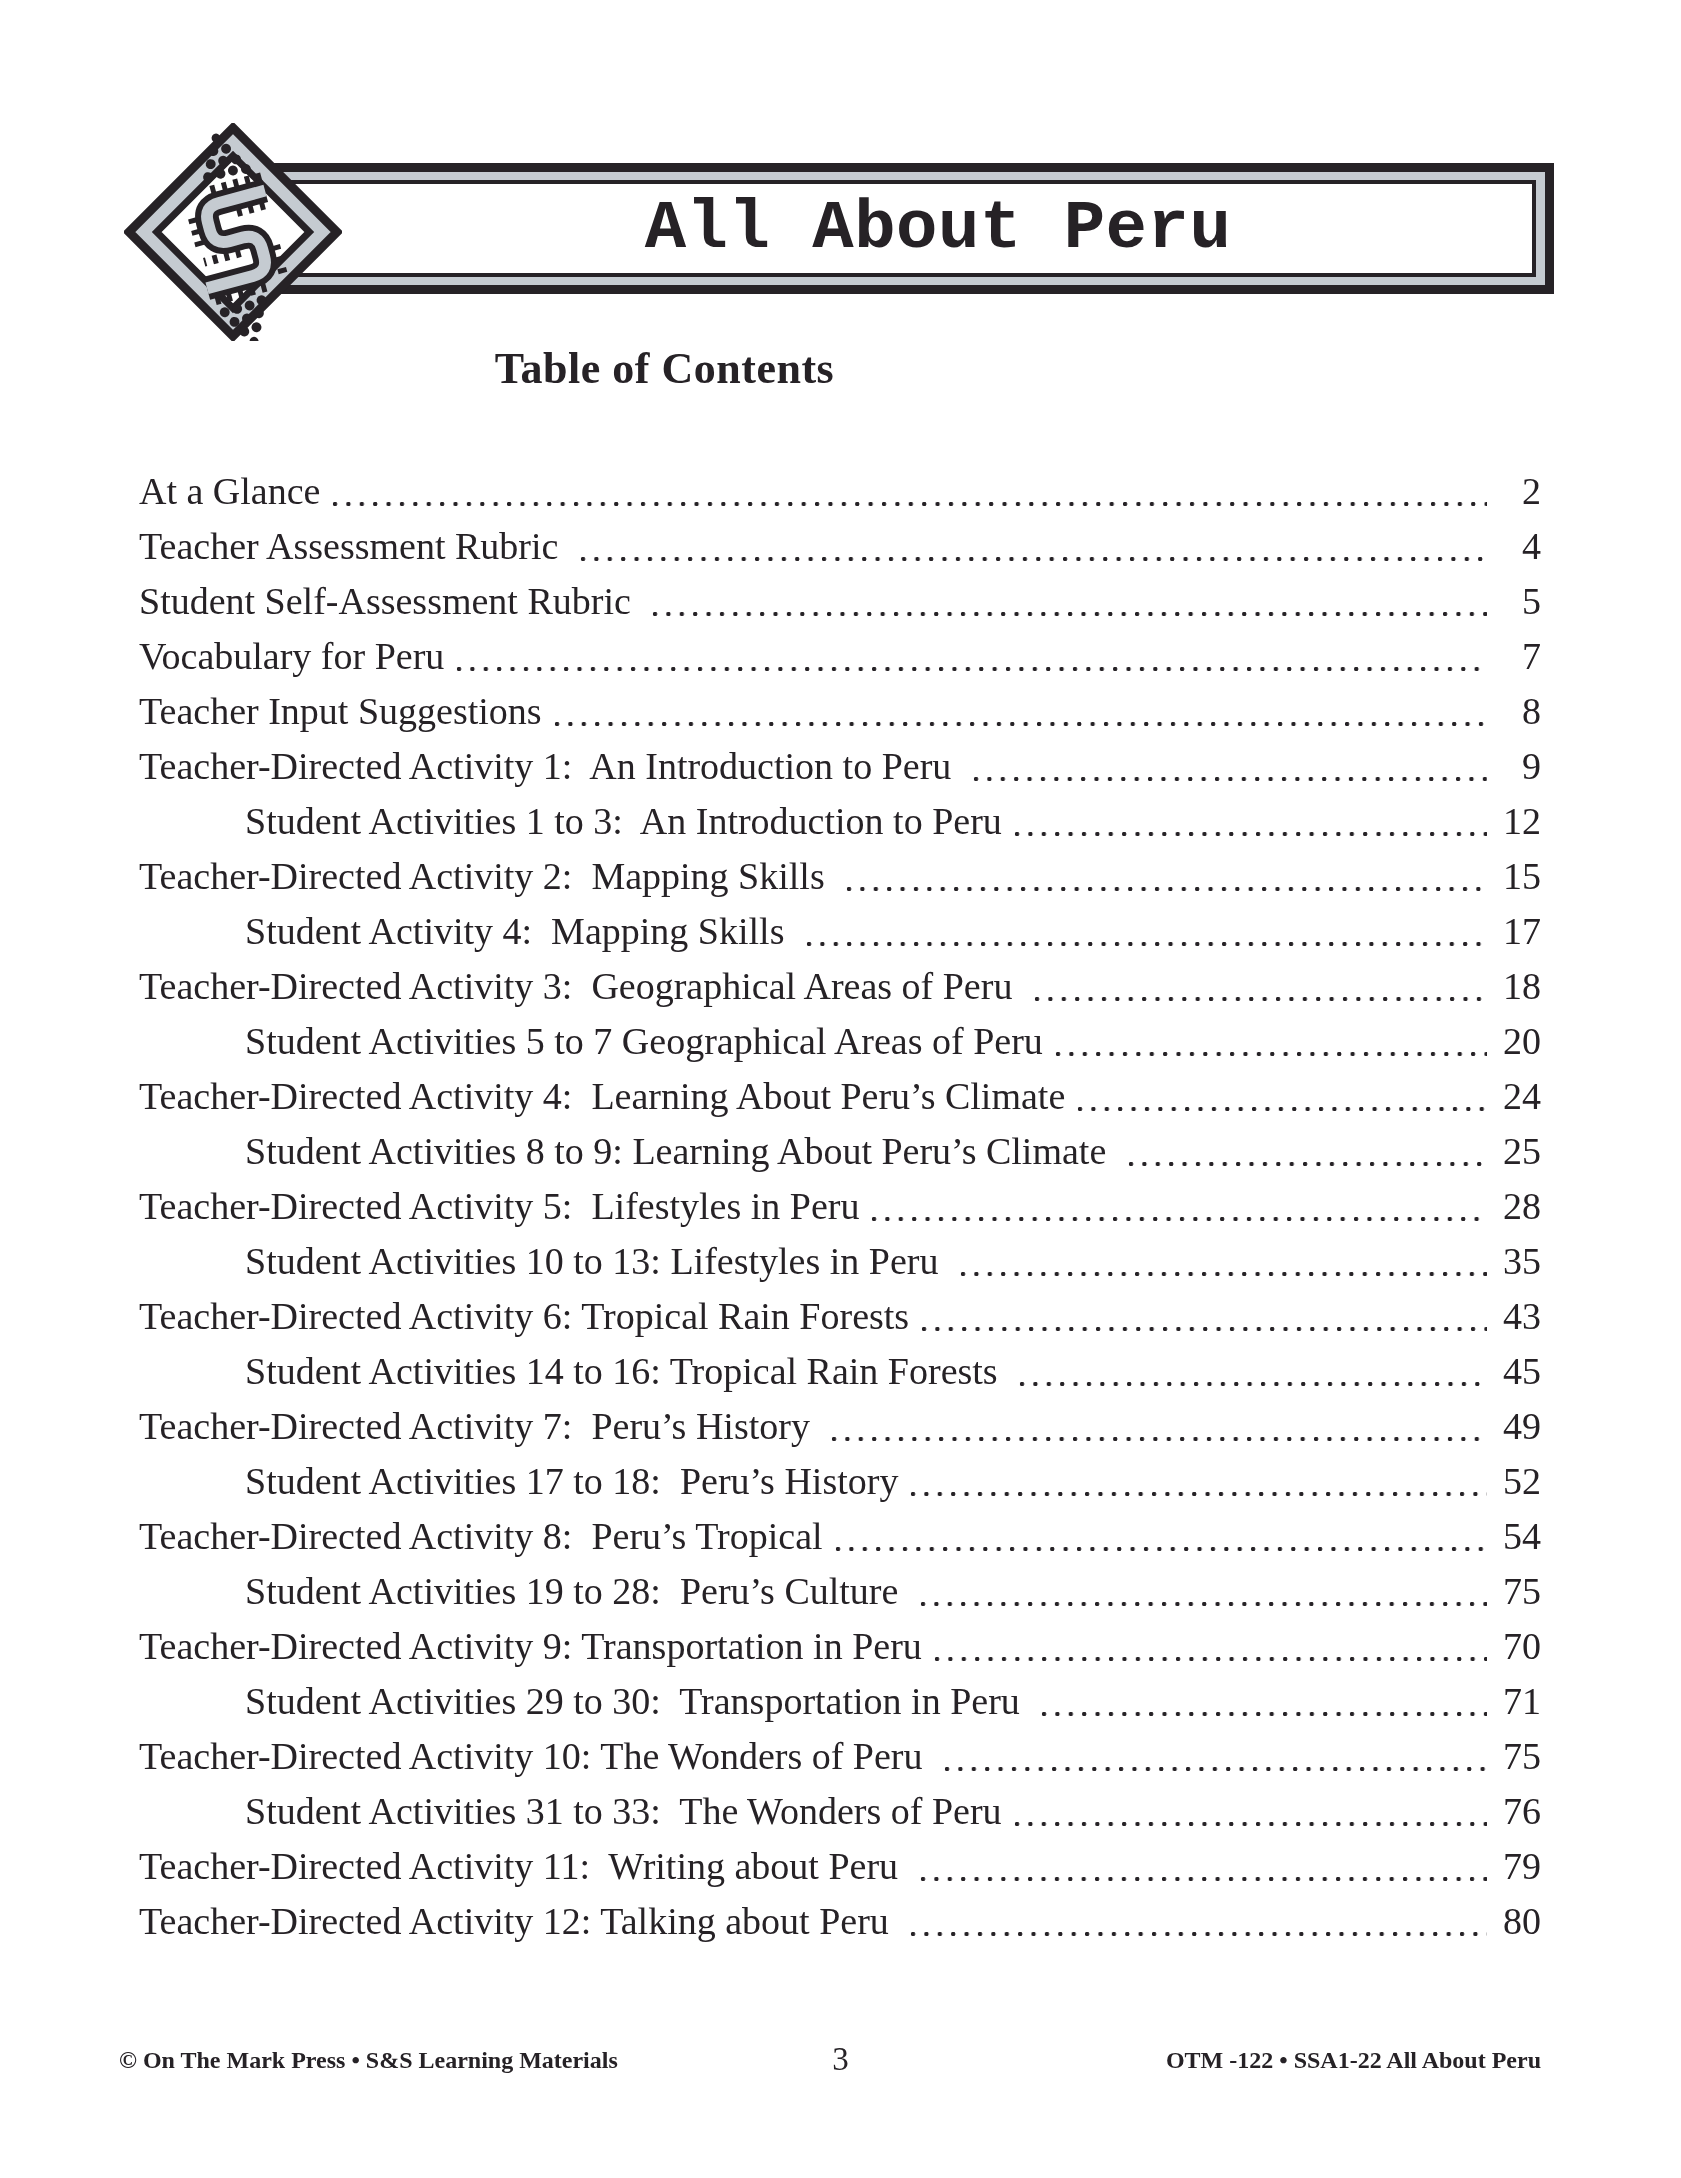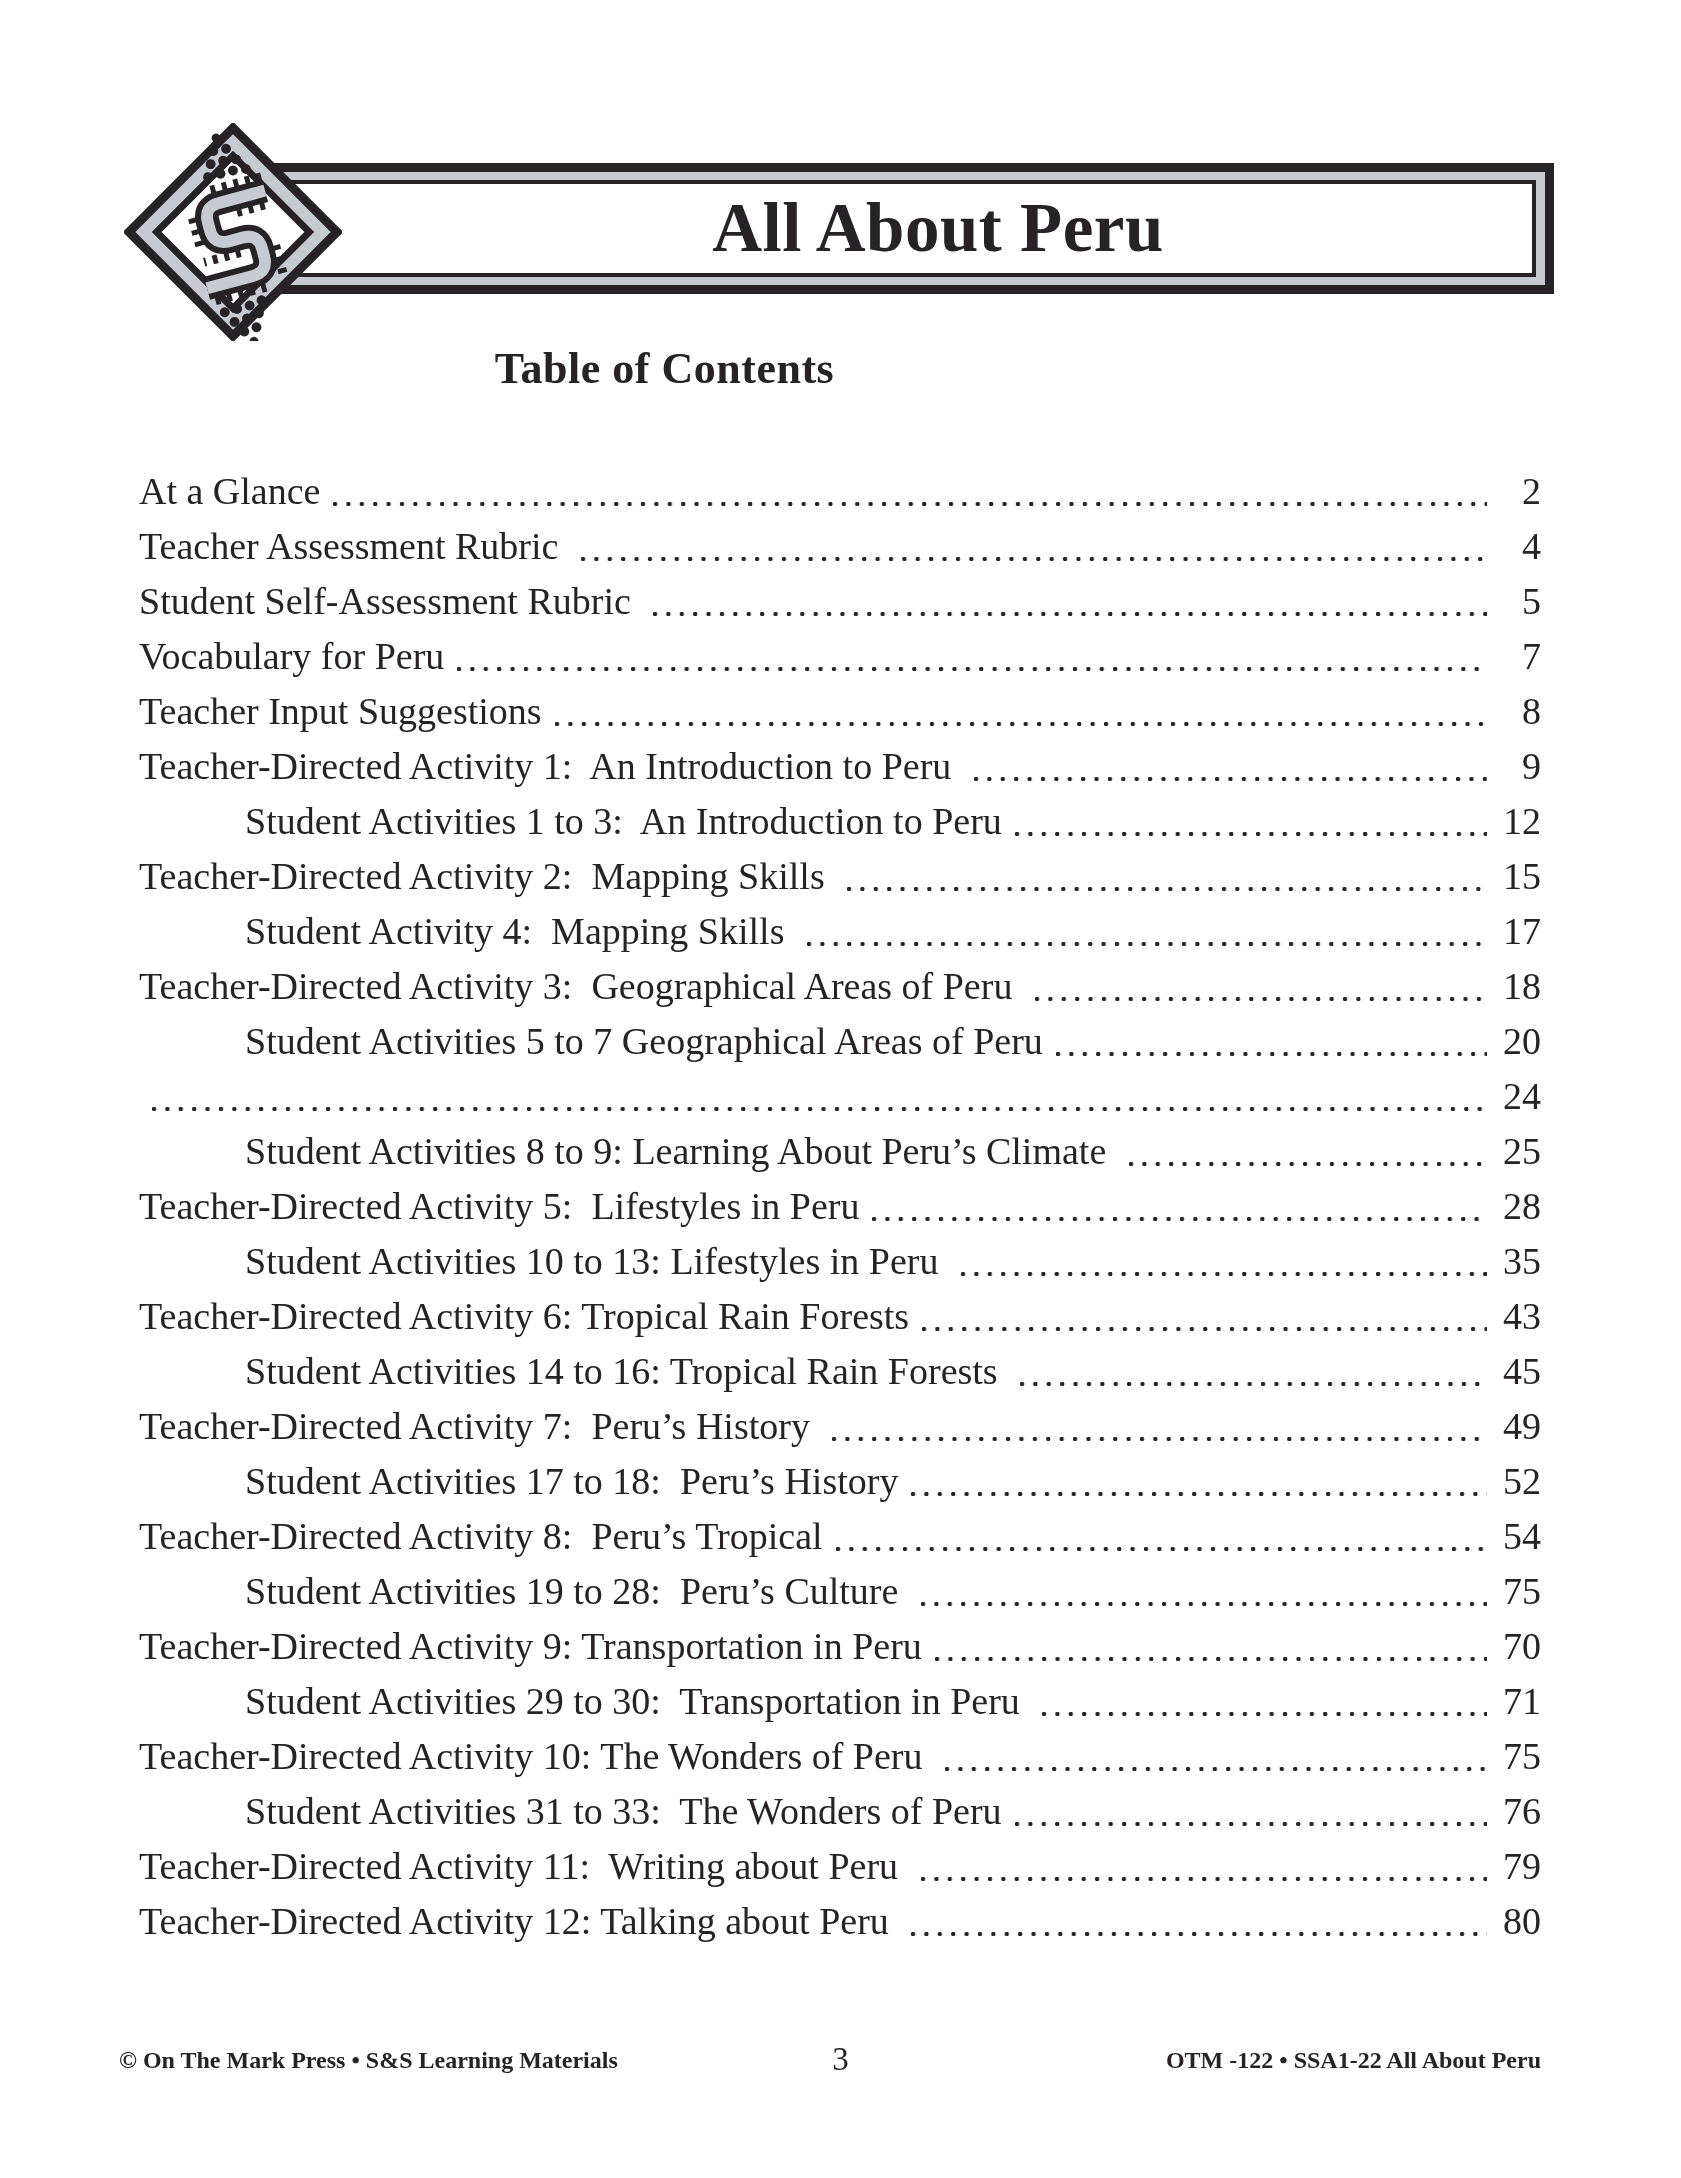--- a/index.html
+++ b/index.html
@@ -12,21 +12,21 @@
   
   .banner { position:absolute; left:204px; top:163px; width:1350px; height:131px;
             background:var(--ink); padding:0; box-sizing:border-box; }
   .banner-gray  { position:absolute; left:9px; top:9px; right:9px; bottom:9px; background:var(--silver); }
   .banner-black { position:absolute; left:9px; top:8px; right:9px; bottom:8px; background:var(--ink); }
   .banner-white { position:absolute; left:4px; top:4px; right:4px; bottom:4px; background:#ffffff; }
 
   .banner-title {
     position:absolute; left:338px; top:168px; width:1200px; height:121px;
     display:flex; align-items:center; justify-content:center;
-    font-family:Liberation Serif, serif; font-weight:bold;
+    font-family:Liberation Mono, monospace; font-weight:bold;
     font-size:69px; letter-spacing:0.5px; color:var(--ink); white-space:pre;
   }
 
   .logo { position:absolute; left:124px; top:123px; width:218px; height:218px; }
 
   
   .toc-heading {
     position:absolute; left:0; top:343px; width:1329px; height:61px;
     text-align:center; font-weight:bold; font-size:44px; letter-spacing:0.5px;
   }
@@ -156,20 +156,21 @@
       <span class="toc-label">Teacher-Directed Activity 3:  Geographical Areas of Peru </span>
       <span class="toc-dots"></span>
       <span class="toc-page">18</span>
     </div>
       <div class="toc-row indent">
       <span class="toc-label">Student Activities 5 to 7 Geographical Areas of Peru</span>
       <span class="toc-dots"></span>
       <span class="toc-page">20</span>
     </div>
       <div class="toc-row">
+      <span class="toc-label">Teacher-Directed Activity 4:  Learning About Peru’s Climate</span>
       <span class="toc-dots"></span>
       <span class="toc-page">24</span>
     </div>
       <div class="toc-row indent">
       <span class="toc-label">Student Activities 8 to 9: Learning About Peru’s Climate </span>
       <span class="toc-dots"></span>
       <span class="toc-page">25</span>
     </div>
       <div class="toc-row">
       <span class="toc-label">Teacher-Directed Activity 5:  Lifestyles in Peru</span>

